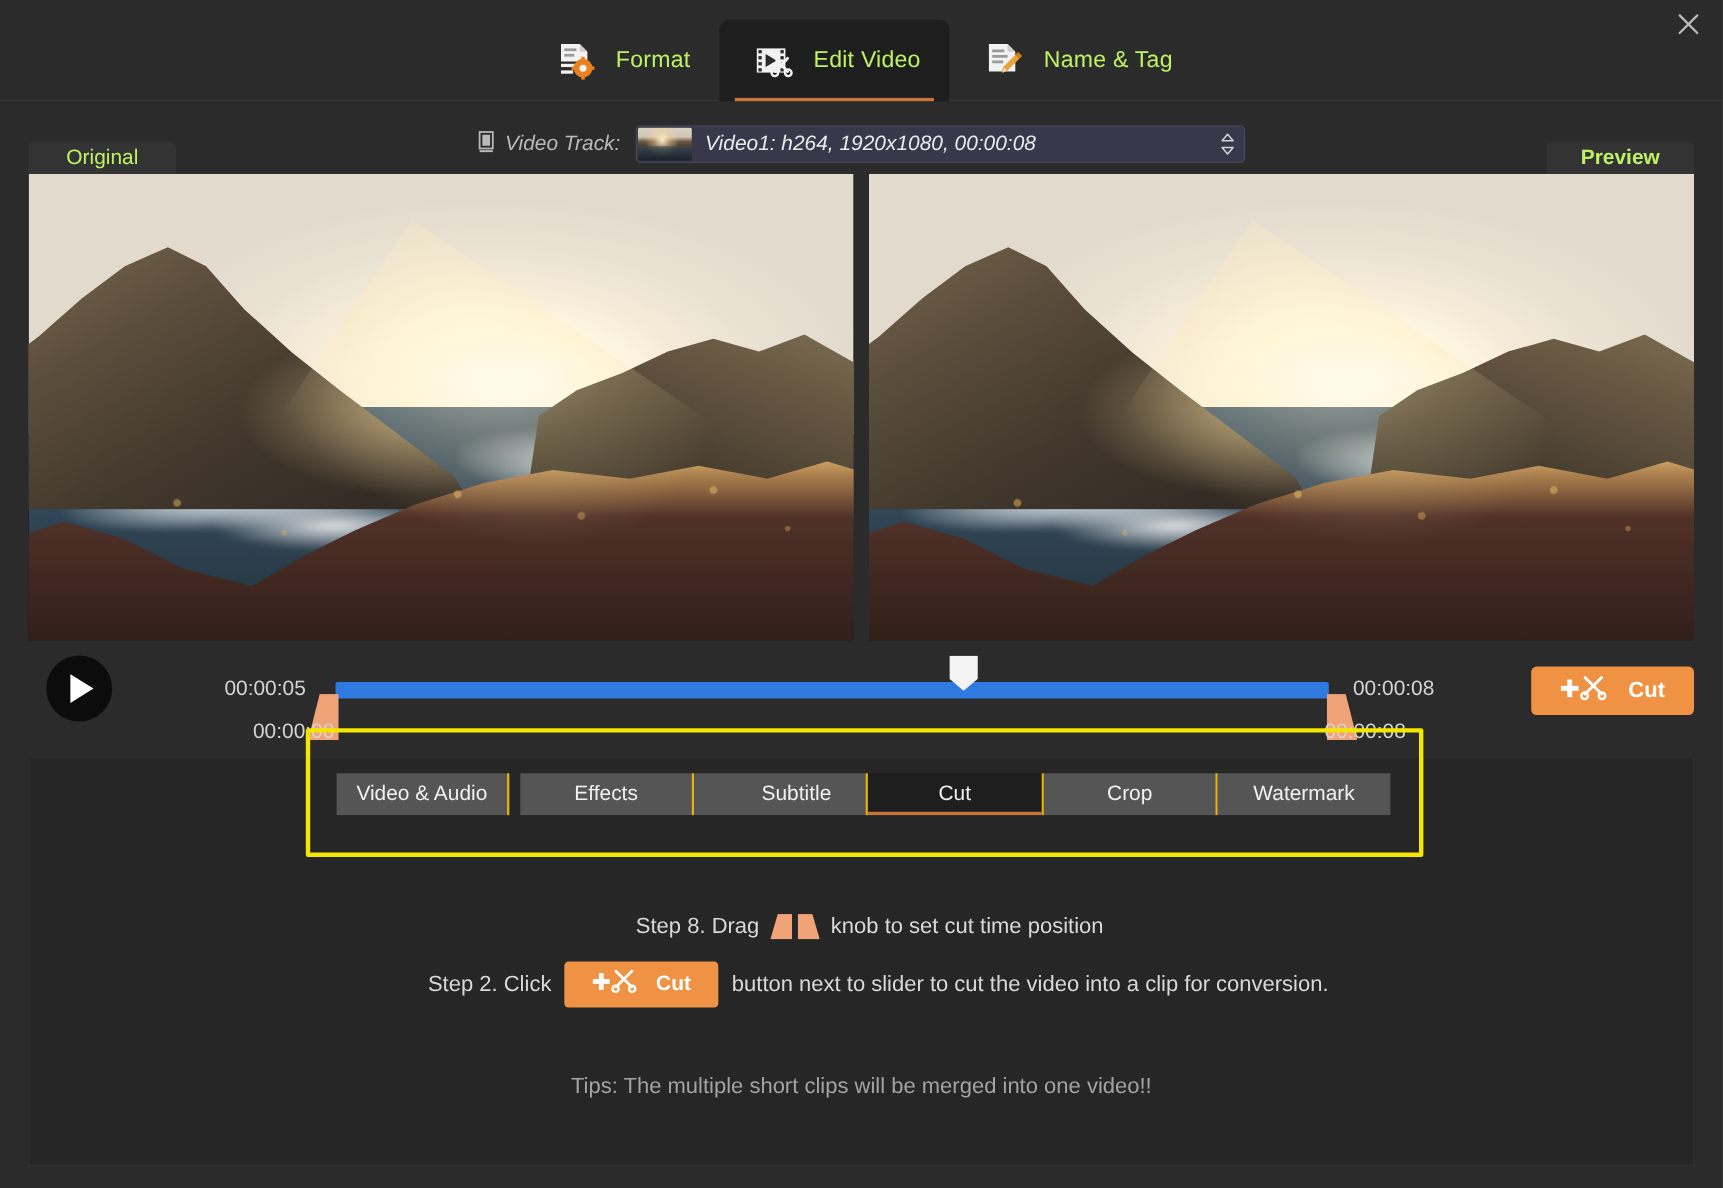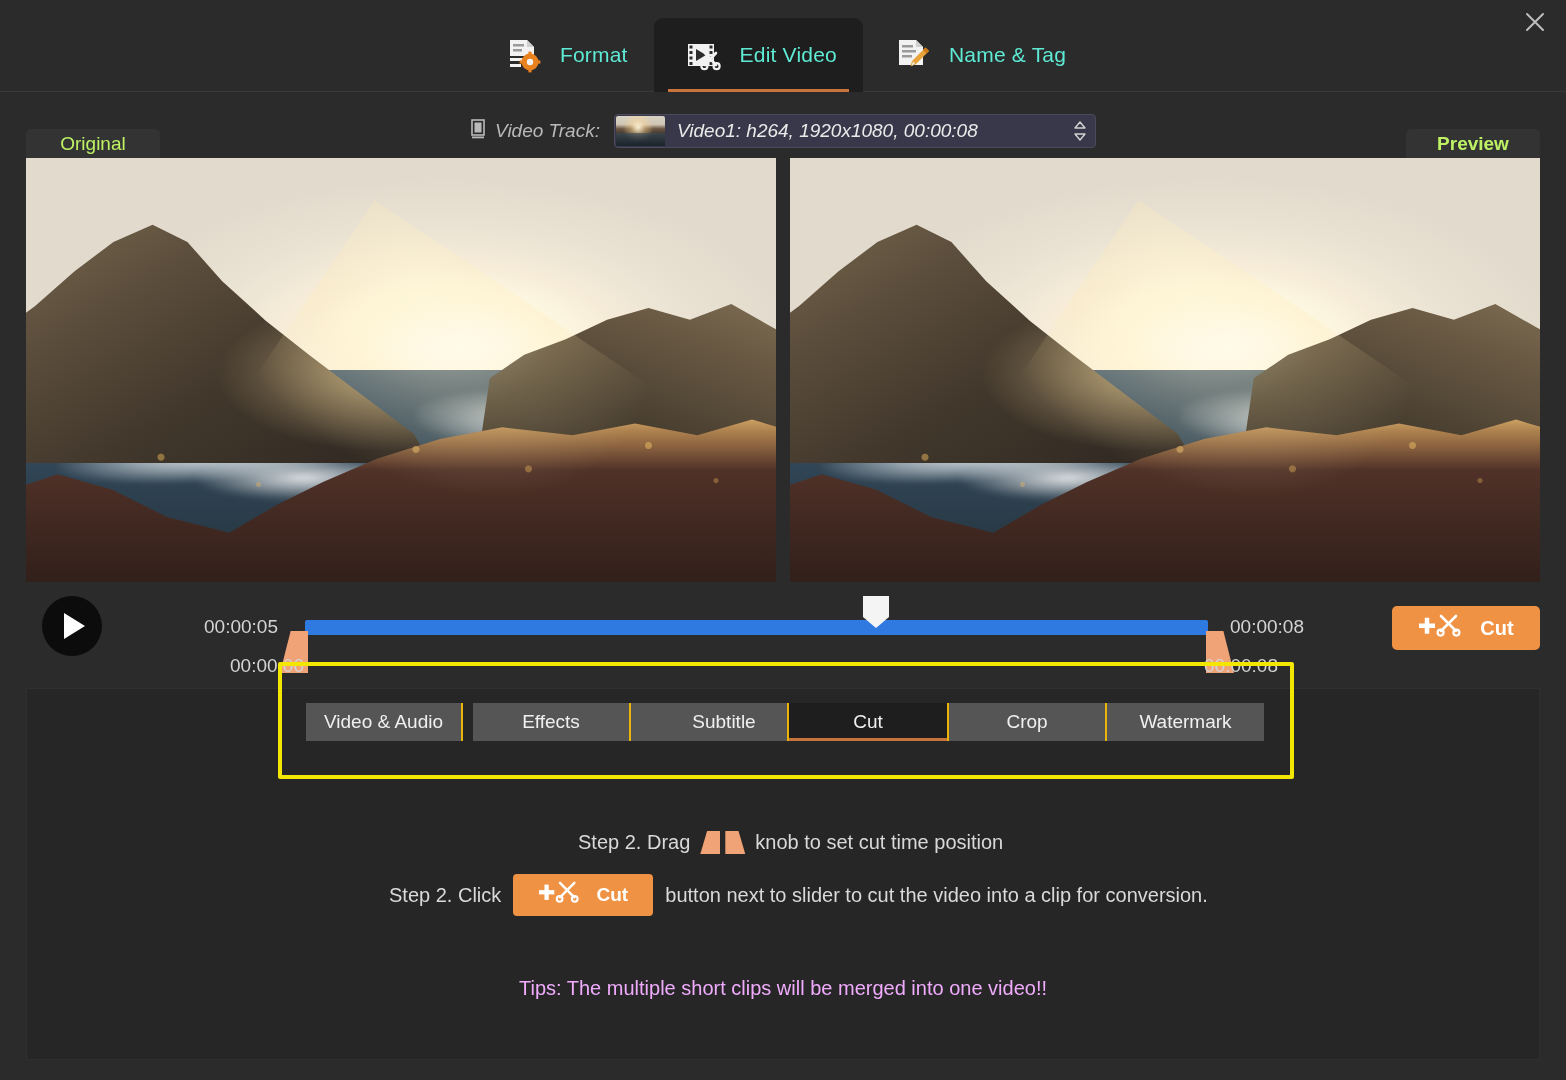--- a/index.html
+++ b/index.html
@@ -40,42 +40,42 @@
   .main-tab.active {
     background: #1e1e1e;
     text-align: right;
   }
   .main-tab.active::after {
     content: "";
     position: absolute; left: 14px; right: 14px; bottom: 0;
     height: 3px; background: #c8743a;
   }
   .main-tab .label {
-    color: #5eead4; font-size: 21px; letter-spacing: .2px;
+    color: #bef264; font-size: 21px; letter-spacing: .2px;
   }
   .icon-wrap { display:flex; align-items:center; justify-content:center; width:46px; height:46px; }
 
   .close-btn {
     position: absolute; right: 12px; top: 4px;
     width: 38px; height: 36px;
     display: flex; align-items: center; justify-content: center;
     cursor: pointer; color: #b9b9b9;
   }
 
   
   .trackrow {
     position: absolute; left: 0; top: 110px;
     width: 1566px; height: 42px;
     display: flex; align-items: center; justify-content: center; font-style: italic;
   }
   .track-label-wrap { display:flex; align-items:center; gap:9px; margin-right:14px; }
   .track-label { color: #b9b9b9; font-size: 19px; }
   .track-select {
     display: flex; align-items: center;
-    width: 482px; height: 34px;
+    width: 554px; height: 34px;
     background: #38384a;
     border: 1px solid #4a4a5c;
     border-radius: 4px;
     cursor: pointer;
     overflow: hidden;
     position: relative;
   }
   .track-thumb {
     width: 49px; height: 30px; margin: 0 0 0 1px;
     flex: 0 0 auto;
@@ -326,21 +326,21 @@
     background: #ef9244;
     border-radius: 4px;
     display:flex; align-items:center; justify-content:center; gap: 14px;
     cursor: pointer;
   }
   .cut-btn-inline .cut-label { color:#fff; font-size:19px; font-weight:bold; }
 
   .tips {
     position: absolute; left: 0; top: 977px; width: 1566px;
     text-align: center;
-    color: #f0abfc; font-size: 20px;
+    color: #a3a3a3; font-size: 20px;
   }
 </style>
 </head>
 <body>
 
 <div id="app">
 
   <div class="topbar">
     <div class="tabstrip">
 
@@ -515,21 +515,21 @@
     <div class="subtab" id="st-1">Effects</div>
     <div class="subtab" id="st-2">Subtitle</div>
     <div class="subtab active" id="st-3">Cut</div>
     <div class="subtab" id="st-4">Crop</div>
     <div class="subtab" id="st-5">Watermark</div>
   </div>
 
   <div class="highlight-box"></div>
 
   <div class="step-line" id="step1">
-    <span>Step 2. Drag</span>
+    <span>Step 8. Drag</span>
     <span class="knob-glyph-pair">
       <span class="kg l"></span>
         <span class="kg r"></span>
     </span>
     <span>knob to set cut time position</span>
   </div>
 
   <div class="step-line" id="step2">
     <span>Step 2. Click</span>
     <span class="cut-btn-inline">

